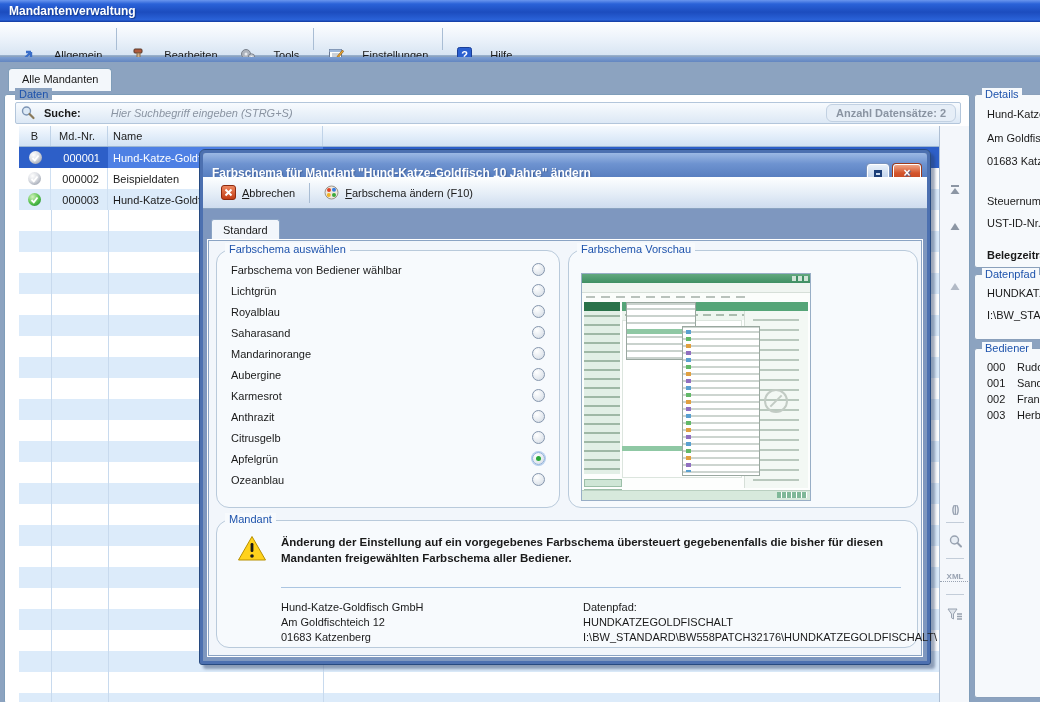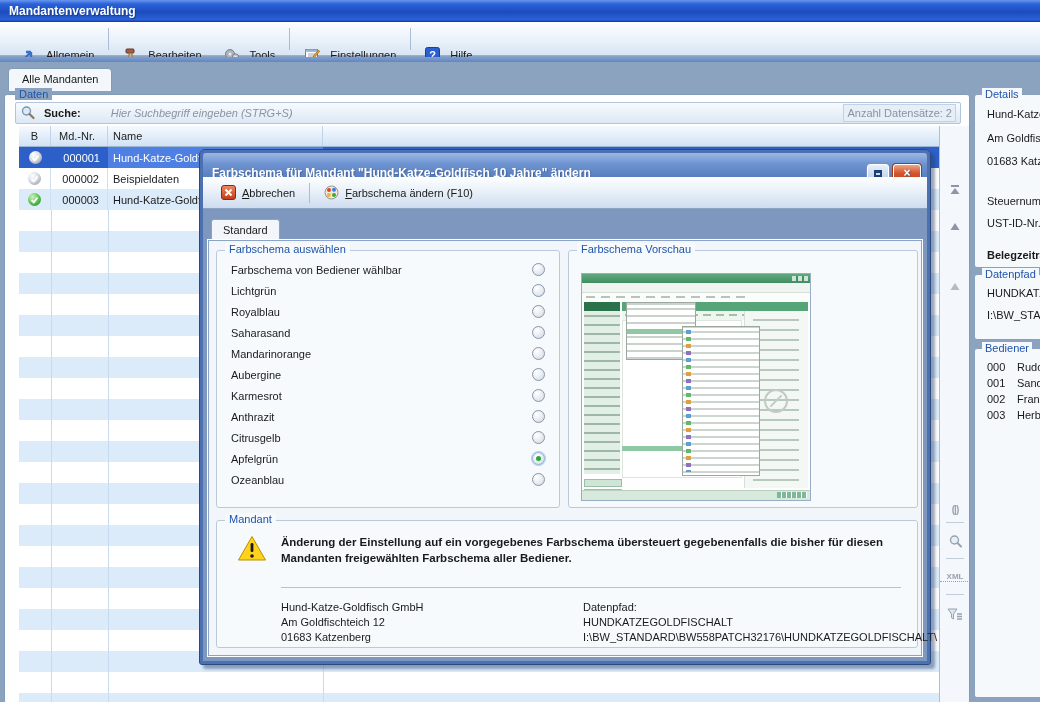--- a/index.html
+++ b/index.html
@@ -15,21 +15,21 @@
     background:linear-gradient(180deg,#6a96ee 0%,#2a62d8 18%,#1c4cbe 55%,#2a62d8 90%,#12379c 100%);
     color:#fff; font-weight:bold; font-size:12px; line-height:22px; padding-left:9px;
     text-shadow:1px 1px 1px #123a8c;
   }
   .menubar {
     position:absolute; left:0; top:22px; width:1040px; height:34px;
     background:linear-gradient(180deg,#fefeff 0%,#eef4fb 45%,#d8e5f3 100%);
     border-bottom:1px solid #98b0cc;
     display:flex; align-items:center; padding-left:10px;
   }
-  .mi { display:flex; align-items:center; gap:10px; padding:0 11px; height:26px; cursor:default;margin-top:32px; }
+  .mi { display:flex; align-items:center; gap:18px; padding:0 11px; height:26px; cursor:default;margin-top:32px; }
   .msep { width:1px; height:22px; background:#a9bdd4; margin:0 3px; }
   .u { text-decoration:underline; }
   .framestrip { position:absolute; left:0; top:57px; width:1040px; height:5px;
     background:linear-gradient(180deg,#7d9fd2,#6386c0); }
   .workspace { position:absolute; left:0; top:62px; width:1040px; height:640px; background:#8ca3c0; }
   .tab-main {
     position:absolute; left:8px; top:6px; height:23px; padding:4px 13px 0 13px;
     background:#f3f7fb; border:1px solid #7f9db9; border-bottom:none; border-radius:4px 4px 0 0;
   }
   
@@ -44,21 +44,21 @@
     background:linear-gradient(180deg,#f8fbfe,#dce8f5);
     border:1px solid #b3c6db; border-radius:2px;
     display:flex; align-items:center; padding:0 4px;
   }
   .s-label { font-weight:bold; margin:0 14px 0 8px; }
   .s-input {
     flex:1; border:none; outline:none; background:transparent; font:italic 11px "Liberation Sans",sans-serif; color:#555;margin-left:14px;
   }
   .s-input::placeholder { font-style:italic; color:#8a94a2; opacity:1; }
   .count-box {
-    color:#8a94a2; padding:2px 3px; background:#e6eef7; border:1px solid #c2d1e2; border-radius:0;
+    color:#8a94a2; padding:2px 9px; background:#e6eef7; border:1px solid #c2d1e2; border-radius:6px;font-weight:bold;
   }
   
   .grid-header {
     position:absolute; left:14px; top:31px; width:920px; height:21px; display:flex;
     background:linear-gradient(180deg,#f6fafe 0%,#e3eefa 50%,#d2e2f3 100%);
     border-bottom:1px solid #9cb6d2; color:#222;
   }
   .grid-header > div { padding-top:4px; border-right:1px solid #c0d3e8; }
   .hc-b { width:32px; text-align:center; }
   .hc-nr { width:57px; padding-left:8px; }
@@ -122,21 +122,21 @@
   }
   .tb-btn { display:flex; align-items:center; gap:6px; padding:4px 8px; border-radius:3px; cursor:default; }
   .tb-sep { width:1px; height:20px; background:#a9bdd4; margin:0 6px; }
   .dlg-tabzone { position:absolute; left:0; right:0; top:32px; bottom:0; }
   .dlg-tab {
     position:absolute; left:8px; top:10px; height:21px; padding:4px 11px 0 11px;
     background:#f2f6fb; border:1px solid #8ba4c4; border-bottom:none; border-radius:3px 3px 0 0;
   }
   .dlg-page { position:absolute; left:4px; right:4px; top:30px; bottom:4px;
     background:#f2f6fb; border:1px solid #ffffff; box-shadow:0 0 0 1px #8ba4c4 inset; }
-  .grp { position:absolute; background:#f7fafd; border:1px solid #b9cadb; border-radius:3px; }
+  .grp { position:absolute; background:#f7fafd; border:1px solid #b9cadb; border-radius:13px; }
   .grp > .g-label { position:absolute; top:-8px; left:8px; background:#f7fafd; padding:0 4px; color:#1e53ac; }
   #grp-select  { left:8px;  top:10px;  width:344px; height:258px; }
   #grp-preview { left:360px; top:10px; width:350px; height:258px; }
   #grp-mandant { left:8px;  top:280px; width:702px; height:128px; }
   .radio-rows { position:absolute; left:14px; right:14px; top:8px; }
   .radio-row { height:21px; display:flex; align-items:center; }
   .r-label { flex:1; }
   .radio { width:13px; height:13px; border-radius:50%; border:1px solid #8596ad; position:relative;
     background:radial-gradient(circle at 35% 30%,#ffffff,#e4e9ef 60%,#cfd6e0); }
   .radio.sel { border-color:#8fb0da; box-shadow:0 0 0 1px #b4cdec; }

